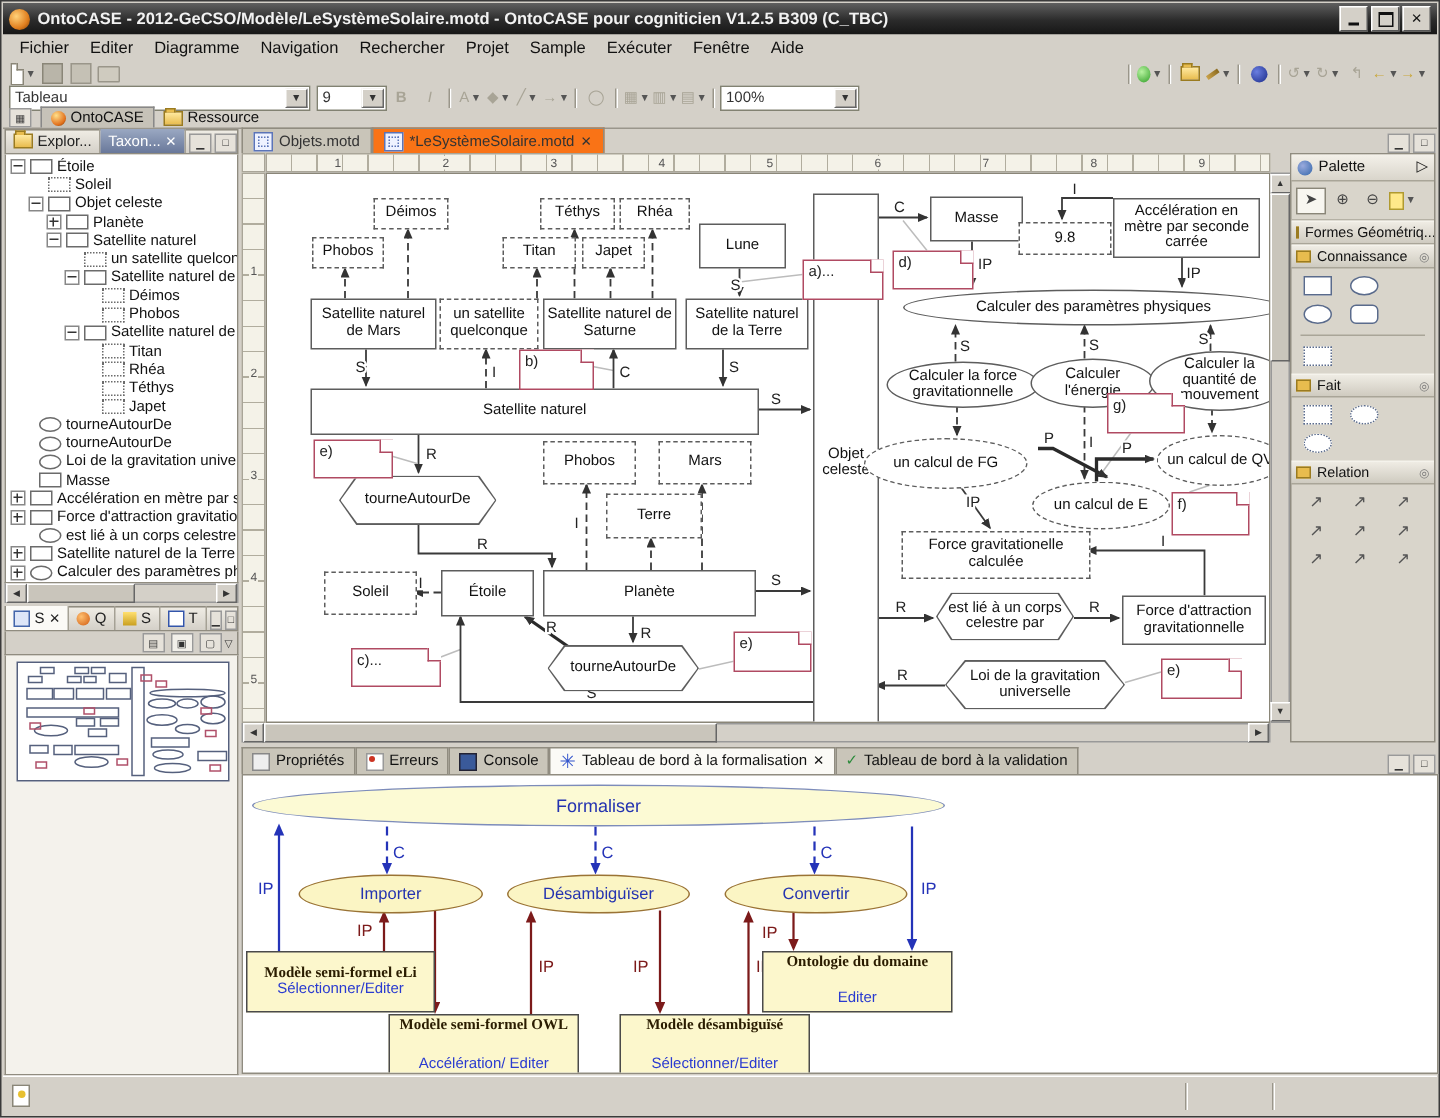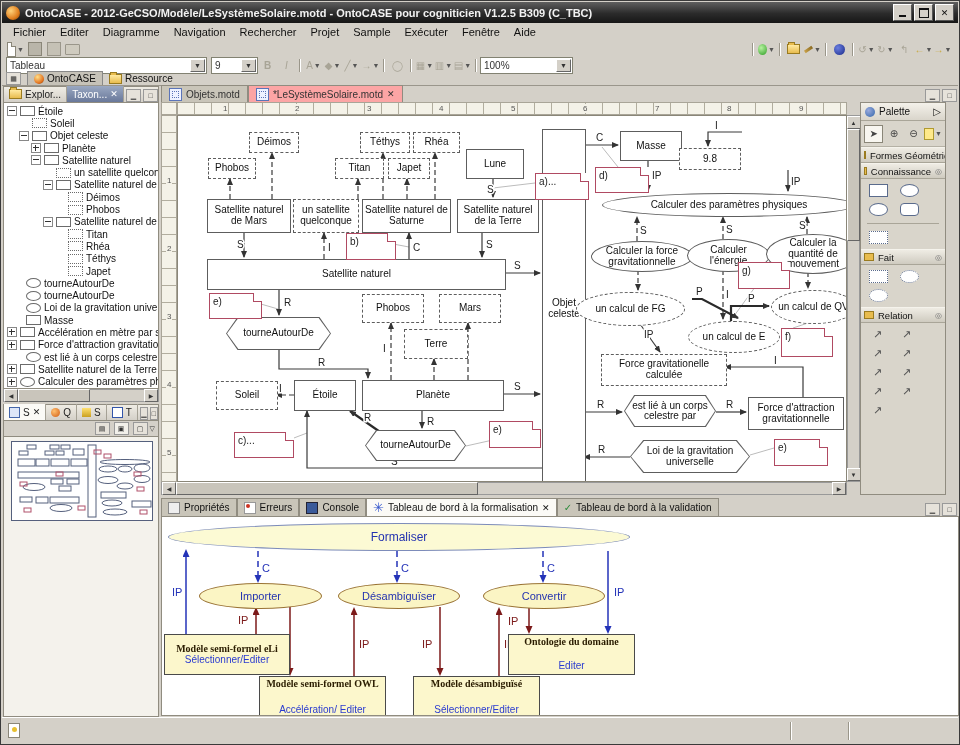--- a/index.html
+++ b/index.html
@@ -42,21 +42,21 @@
   .xp.p::after{top:1px;bottom:1px;left:3px;width:1px;}
   .xp.n{visibility:hidden;}
   .ti{width:13px;height:8px;flex:0 0 13px;border:1px solid #6b6b6b;background:#fff;}
   .ti.i{border-style:dotted;}
   .ti.r{border-radius:50%;}
   .hsb,.vsb{background:#d4d0c8;border:1px solid #999;display:flex;align-items:center;justify-content:space-between;}
   .sbtn{width:12px;height:11px;background:#d4d0c8;border:1px solid #fff;border-right-color:#666;border-bottom-color:#666;font-size:6px;display:flex;align-items:center;justify-content:center;color:#333;}
   .thumb{background:#c9c5bb;border:1px solid #fff;border-right-color:#666;border-bottom-color:#666;}
   
   .etab{height:16px;display:flex;align-items:center;gap:4px;padding:0 7px;font-size:10px;border:1px solid #908c80;border-bottom:none;background:#c9c5b9;color:#333;}
-  .etab.sel{background:#fca5a5;}
+  .etab.sel{background:#f97316;}
   .dico{width:11px;height:11px;border:1px solid #5b74b8;background:#eef2ff;position:relative;}
   .dico::before{content:"";position:absolute;inset:2px;border:1px dotted #5b74b8;}
   .ruler{background:#f4f2e8;border:1px solid #a9a598;}
   #rulh{background-image:repeating-linear-gradient(90deg,#f4f2e8 0 16px,#b1ad9e 16px 17px);}
   #rulv{background-image:repeating-linear-gradient(180deg,#f4f2e8 0 16px,#b1ad9e 16px 17px);}
   .rnum{position:absolute;font-size:8px;color:#555;background:#f4f2e8;padding:0 1px;}
   #cv{background:#fff;border:1px solid #8a8678;overflow:hidden;}
   .nb{position:absolute;border:1px solid #5d5d5d;background:#fff;display:flex;align-items:center;justify-content:center;text-align:center;font-size:10px;line-height:1.08;color:#111;z-index:3;padding:0 1px;}
   .nb.db{border-style:dashed;}
   .en{position:absolute;border:1px solid #5d5d5d;border-radius:50%;background:#fff;display:flex;align-items:center;justify-content:center;text-align:center;font-size:10px;line-height:1.05;z-index:3;padding:0 4px;}
@@ -570,20 +570,21 @@
       <text class="el" x="420" y="337">R</text>
     </svg>
 
     <div class="nb" style="left:288px;top:33px;width:54px;height:28px">Lune</div>
     <div class="nb" style="left:29px;top:83px;width:80px;height:32px">Satellite naturel de Mars</div>
     <div class="nb" style="left:184px;top:83px;width:85px;height:32px">Satellite naturel de Saturne</div>
     <div class="nb" style="left:279px;top:83px;width:78px;height:32px">Satellite naturel de la Terre</div>
     <div class="nb" style="left:29px;top:143px;width:295px;height:29px">Satellite naturel</div>
     <div class="nb" style="left:364px;top:13px;width:40px;height:357px">Objet celeste</div>
     <div class="nb" style="left:442px;top:15px;width:58px;height:28px">Masse</div>
+    <div class="nb" style="left:564px;top:16px;width:94px;height:38px">Accélération en mètre par seconde carrée</div>
     <div class="nb" style="left:116px;top:264px;width:58px;height:29px">Étoile</div>
     <div class="nb" style="left:184px;top:264px;width:138px;height:29px">Planète</div>
     <div class="nb" style="left:570px;top:281px;width:92px;height:31px">Force d'attraction gravitationnelle</div>
 
     <div class="nb db" style="left:71px;top:16px;width:46px;height:19px">Déimos</div>
     <div class="nb db" style="left:30px;top:42px;width:44px;height:19px">Phobos</div>
     <div class="nb db" style="left:182px;top:16px;width:46px;height:19px">Téthys</div>
     <div class="nb db" style="left:235px;top:16px;width:43px;height:19px">Rhéa</div>
     <div class="nb db" style="left:157px;top:42px;width:45px;height:19px">Titan</div>
     <div class="nb db" style="left:210px;top:42px;width:38px;height:19px">Japet</div>
@@ -640,21 +641,21 @@
     <span class="sbtn">▲</span>
     <span class="thumb" style="width:11px;flex:0 0 110px;margin-bottom:auto;"></span>
     <span class="sbtn">▼</span>
   </div>
   <div class="abs hsb" style="left:160px;top:481px;width:686px;height:13px;">
     <span class="sbtn">◀</span>
     <span class="thumb" style="flex:0 0 300px;height:11px;margin-right:auto;"></span>
     <span class="sbtn">▶</span>
   </div>
 
-  <div class="abs" id="palette" style="left:859px;top:101px;width:86px;height:393px;">
+  <div class="abs" id="palette" style="left:859px;top:101px;width:97px;height:393px;">
     <div class="phead">
         <span style="width:10px;height:10px;border-radius:50%;background:radial-gradient(circle at 35% 35%,#9ad,#36a);"></span>
         <span>Palette</span>
         <span style="margin-left:auto">▷</span>
       </div>
     <div class="ptools">
       <span class="ptool on">➤</span>
       <span class="ptool">⊕</span>
       <span class="ptool">⊖</span>
       <span class="ptool">

